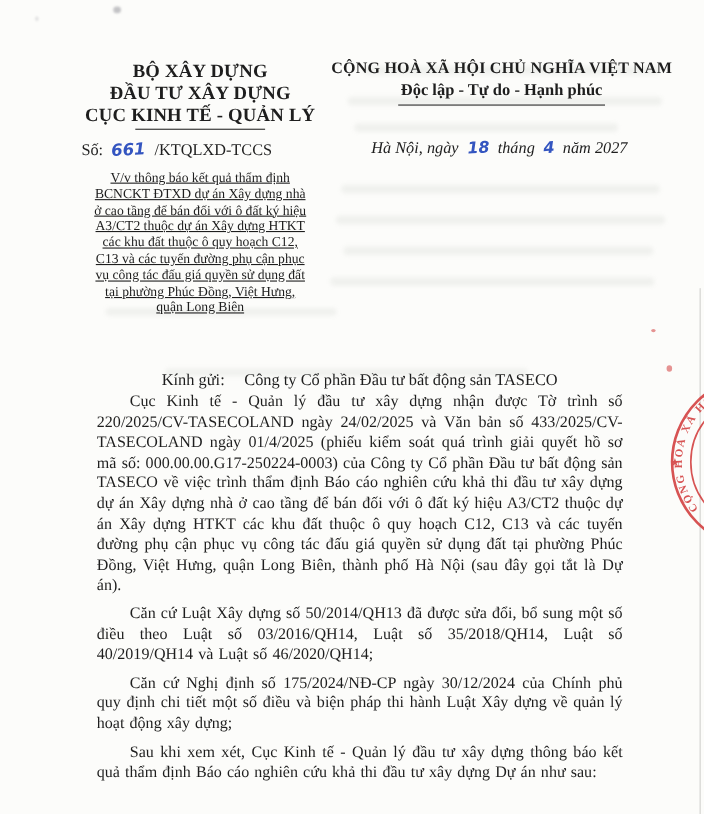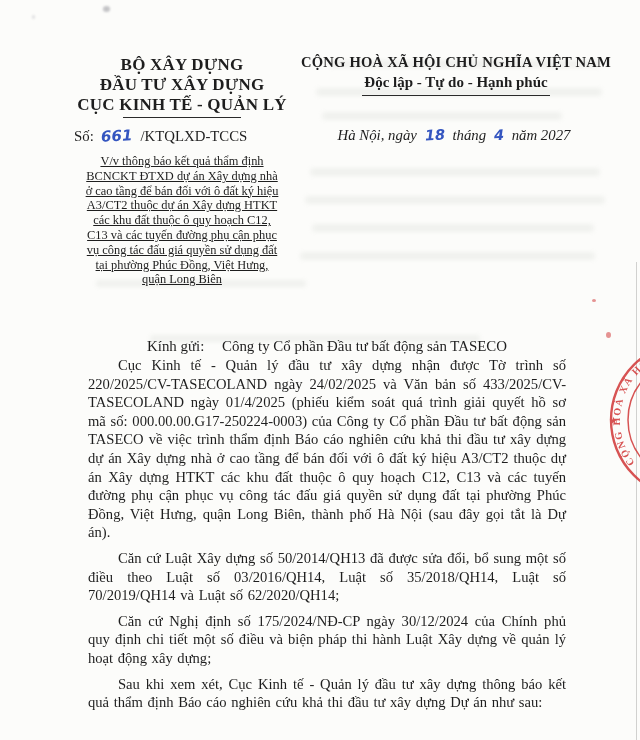--- a/index.html
+++ b/index.html
@@ -133,21 +133,21 @@
 
   <div class="subject">V/v thông báo kết quả thẩm định BCNCKT ĐTXD dự án Xây dựng nhà ở cao tầng để bán đối với ô đất ký hiệu A3/CT2 thuộc dự án Xây dựng HTKT các khu đất thuộc ô quy hoạch C12, C13 và các tuyến đường phụ cận phục vụ công tác đấu giá quyền sử dụng đất tại phường Phúc Đồng, Việt Hưng, quận Long Biên</div>
 
   <div class="recipient">
     <span class="rec-label">Kính gửi:</span>
     <span>Công ty Cổ phần Đầu tư bất động sản TASECO</span>
   </div>
 
   <div class="body-text">
     <p>Cục Kinh tế - Quản lý đầu tư xây dựng nhận được Tờ trình số 220/2025/CV-TASECOLAND ngày 24/02/2025 và Văn bản số 433/2025/CV-TASECOLAND ngày 01/4/2025 (phiếu kiểm soát quá trình giải quyết hồ sơ mã số: 000.00.00.G17-250224-0003) của Công ty Cổ phần Đầu tư bất động sản TASECO về việc trình thẩm định Báo cáo nghiên cứu khả thi đầu tư xây dựng dự án Xây dựng nhà ở cao tầng để bán đối với ô đất ký hiệu A3/CT2 thuộc dự án Xây dựng HTKT các khu đất thuộc ô quy hoạch C12, C13 và các tuyến đường phụ cận phục vụ công tác đấu giá quyền sử dụng đất tại phường Phúc Đồng, Việt Hưng, quận Long Biên, thành phố Hà Nội (sau đây gọi tắt là Dự án).</p>
-    <p>Căn cứ Luật Xây dựng số 50/2014/QH13 đã được sửa đổi, bổ sung một số điều theo Luật số 03/2016/QH14, Luật số 35/2018/QH14, Luật số 70/2019/QH14 và Luật số 62/2020/QH14;</p>
+    <p>Căn cứ Luật Xây dựng số 50/2014/QH13 đã được sửa đổi, bổ sung một số điều theo Luật số 03/2016/QH14, Luật số 35/2018/QH14, Luật số 40/2019/QH14 và Luật số 46/2020/QH14;</p>
     <p>Căn cứ Nghị định số 175/2024/NĐ-CP ngày 30/12/2024 của Chính phủ quy định chi tiết một số điều và biện pháp thi hành Luật Xây dựng về quản lý hoạt động xây dựng;</p>
     <p>Sau khi xem xét, Cục Kinh tế - Quản lý đầu tư xây dựng thông báo kết quả thẩm định Báo cáo nghiên cứu khả thi đầu tư xây dựng Dự án như sau:</p>
   </div>
 
   <svg class="stamp-svg" width="162" height="168" viewBox="0 0 162 168">
     <circle cx="81" cy="83" r="78" fill="none" stroke="#d23c3c" stroke-width="2.4"></circle>
     <circle cx="81" cy="83" r="61" fill="none" stroke="#d23c3c" stroke-width="1.5"></circle>
     <defs>
       <path id="sealArc" d="M 32.2 131.8 A 69 69 0 1 1 129.8 131.8" fill="none"></path>
     </defs>

